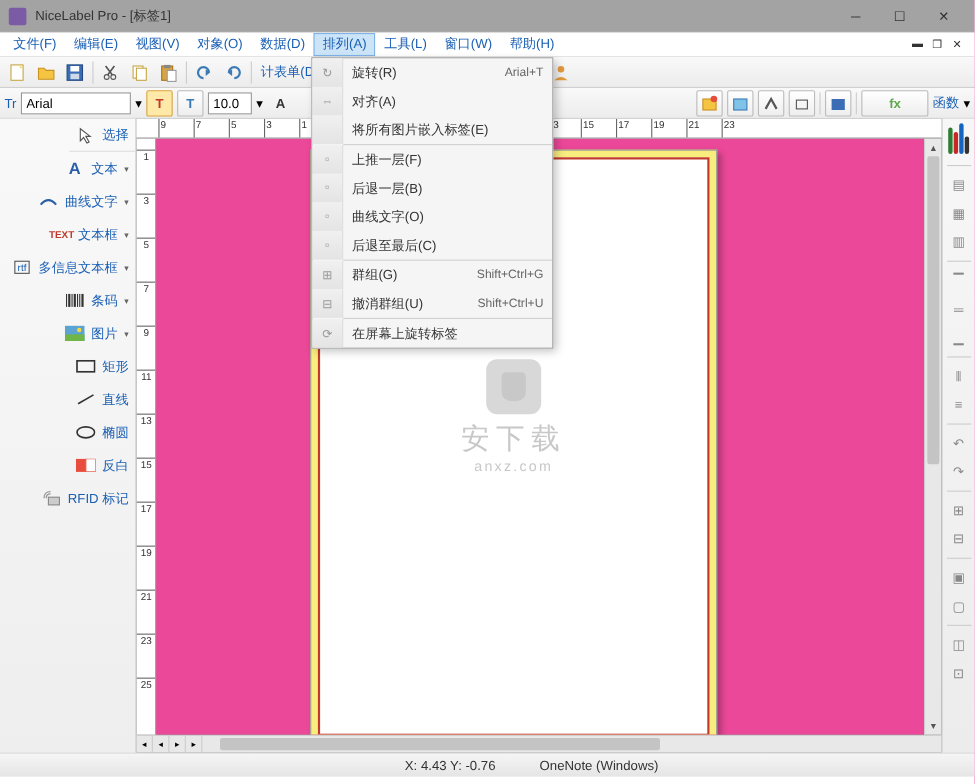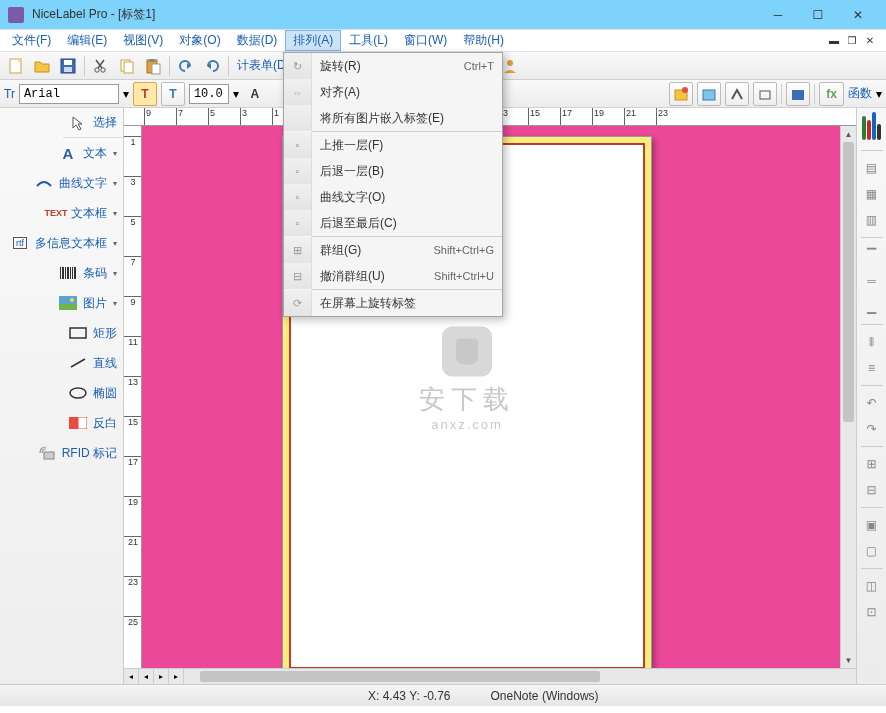--- a/index.html
+++ b/index.html
@@ -1,34 +1,34 @@
 <!DOCTYPE html>
 <html><head>
 <meta charset="utf-8">
 <style>
 * { margin: 0; padding: 0; box-sizing: border-box; font-family: "Microsoft YaHei", "Segoe UI", sans-serif; font-size: 12px; }
 body { background: #fff; width: 886px; height: 713px; overflow: hidden; position: relative; }
-.titlebar { height: 30px; background: #7dd3fc; border-bottom: 1px solid #ddd; display: flex; align-items: center; padding: 0 8px; }
+.titlebar { height: 30px; background: #a3a3a3; border-bottom: 1px solid #ddd; display: flex; align-items: center; padding: 0 8px; }
 .titlebar .logo { width: 16px; height: 16px; background: #7b5aa6; border-radius: 2px; margin-right: 8px; }
 .titlebar .title { flex: 1; color: #333; }
 .titlebar .winbtns { display: flex; gap: 0; }
 .titlebar .winbtn { width: 40px; height: 28px; display: flex; align-items: center; justify-content: center; color: #333; }
 .menubar { height: 22px; background: #fff; display: flex; align-items: center; padding: 0 4px; border-bottom: 1px solid #e0e0e0; }
 .menubar .mitem { padding: 2px 8px; color: #1a5fb4; cursor: default; }
 .menubar .mitem.active { background: #cce4f7; border: 1px solid #7eb4ea; padding: 1px 7px; }
 .menubar .mdibtns { margin-left: auto; display: flex; gap: 2px; padding-right: 4px; }
 .menubar .mdibtn { width: 16px; height: 14px; display: flex; align-items: center; justify-content: center; color: #333; font-size: 10px; }
 .toolbar { height: 28px; background: linear-gradient(#f9f9f9,#ececec); border-bottom: 1px solid #d0d0d0; display: flex; align-items: center; padding: 0 4px; gap: 2px; }
 .toolbar .tbtn { width: 24px; height: 24px; display: flex; align-items: center; justify-content: center; border-radius: 2px; }
 .toolbar .sep { width: 1px; height: 20px; background: #ccc; margin: 0 2px; }
 .toolbar .tbtnlbl { display: flex; align-items: center; gap: 2px; padding: 0 4px; height: 24px; }
 .toolbar .tbtnlbl .lbl { color: #1a5fb4; }
 .toolbar .dd { font-size: 8px; color: #666; }
 .fonttbar { height: 28px; background: linear-gradient(#f9f9f9,#ececec); border-bottom: 1px solid #d0d0d0; display: flex; align-items: center; padding: 0 4px; gap: 4px; }
-.fonttbar select, .fonttbar input { height: 20px; border: 1px solid #999; background: #fff; padding: 0 4px; font-family: Liberation Mono, monospace; }
+.fonttbar select, .fonttbar input { height: 20px; border: 1px solid #999; background: #fff; padding: 0 4px; }
 .fonttbar .fontname { width: 100px; }
 .fonttbar .fontsize { width: 40px; }
 .fonttbar .sbtn { width: 24px; height: 24px; display: flex; align-items: center; justify-content: center; border: 1px solid #bbb; background: linear-gradient(#fff,#eee); border-radius: 2px; }
 .fonttbar .sbtn.pressed { background: #ffe9a8; border-color: #d9a441; }
 .fonttbar .spacer { flex: 1; }
 .mainrow { display: flex; height: 576px; }
 .leftpanel { width: 124px; background: linear-gradient(#f9f9f9,#eee); border-right: 1px solid #ccc; display: flex; flex-direction: column; align-items: flex-end; }
 .leftbtn { display: flex; align-items: center; gap: 6px; padding: 4px 6px; color: #1a5fb4; cursor: default; height: 30px; }
 .leftbtn .icn { width: 18px; height: 16px; display: flex; align-items: center; justify-content: center; }
 .leftbtn .dd { margin-left: auto; font-size: 8px; color: #666; }
@@ -230,21 +230,21 @@
         <rect x="3" y="5" width="10" height="8" fill="none" stroke="#555"></rect>
       </svg>
     </div>
   <div class="sep" style="width:1px;height:20px;background:#ccc"></div>
   <div class="sbtn">
       <svg width="16" height="16">
         <rect x="2" y="4" width="12" height="10" fill="#3a6db5"></rect>
       </svg>
     </div>
   <div class="sep" style="width:1px;height:20px;background:#ccc"></div>
-  <div class="sbtn" style="width:auto;padding:0 6px">
+  <div class="sbtn" style="width:auto;padding:0 24px">
       <span style="color:#5fa84e;font-weight:bold">fx</span>
     </div>
   <span style="color:#1a5fb4">函数</span>
   <span class="dd">▾</span>
 </div>
 
 <div class="mainrow">
   <div class="leftpanel">
     <div class="leftbtn first">
         <span class="icn">
@@ -456,21 +456,21 @@
 <div class="statusbar">
   <div class="sp"></div>
   <div>X: 4.43 Y: -0.76</div>
   <div>OneNote (Windows)</div>
 </div>
 
 <div class="dropdown" id="ddmenu">
     <div class="ddrow">
       <div class="ddicn">↻</div>
       <div class="ddlbl">旋转(R)</div>
-      <div class="ddsc">Ctrl+T</div>
+      <div class="ddsc">Arial+T</div>
     </div>
     <div class="ddrow">
       <div class="ddicn">⇔</div>
       <div class="ddlbl">对齐(A)</div>
     </div>
     <div class="ddrow">
       <div class="ddicn"></div>
       <div class="ddlbl">将所有图片嵌入标签(E)</div>
     </div>
     <div class="ddsep"></div>

